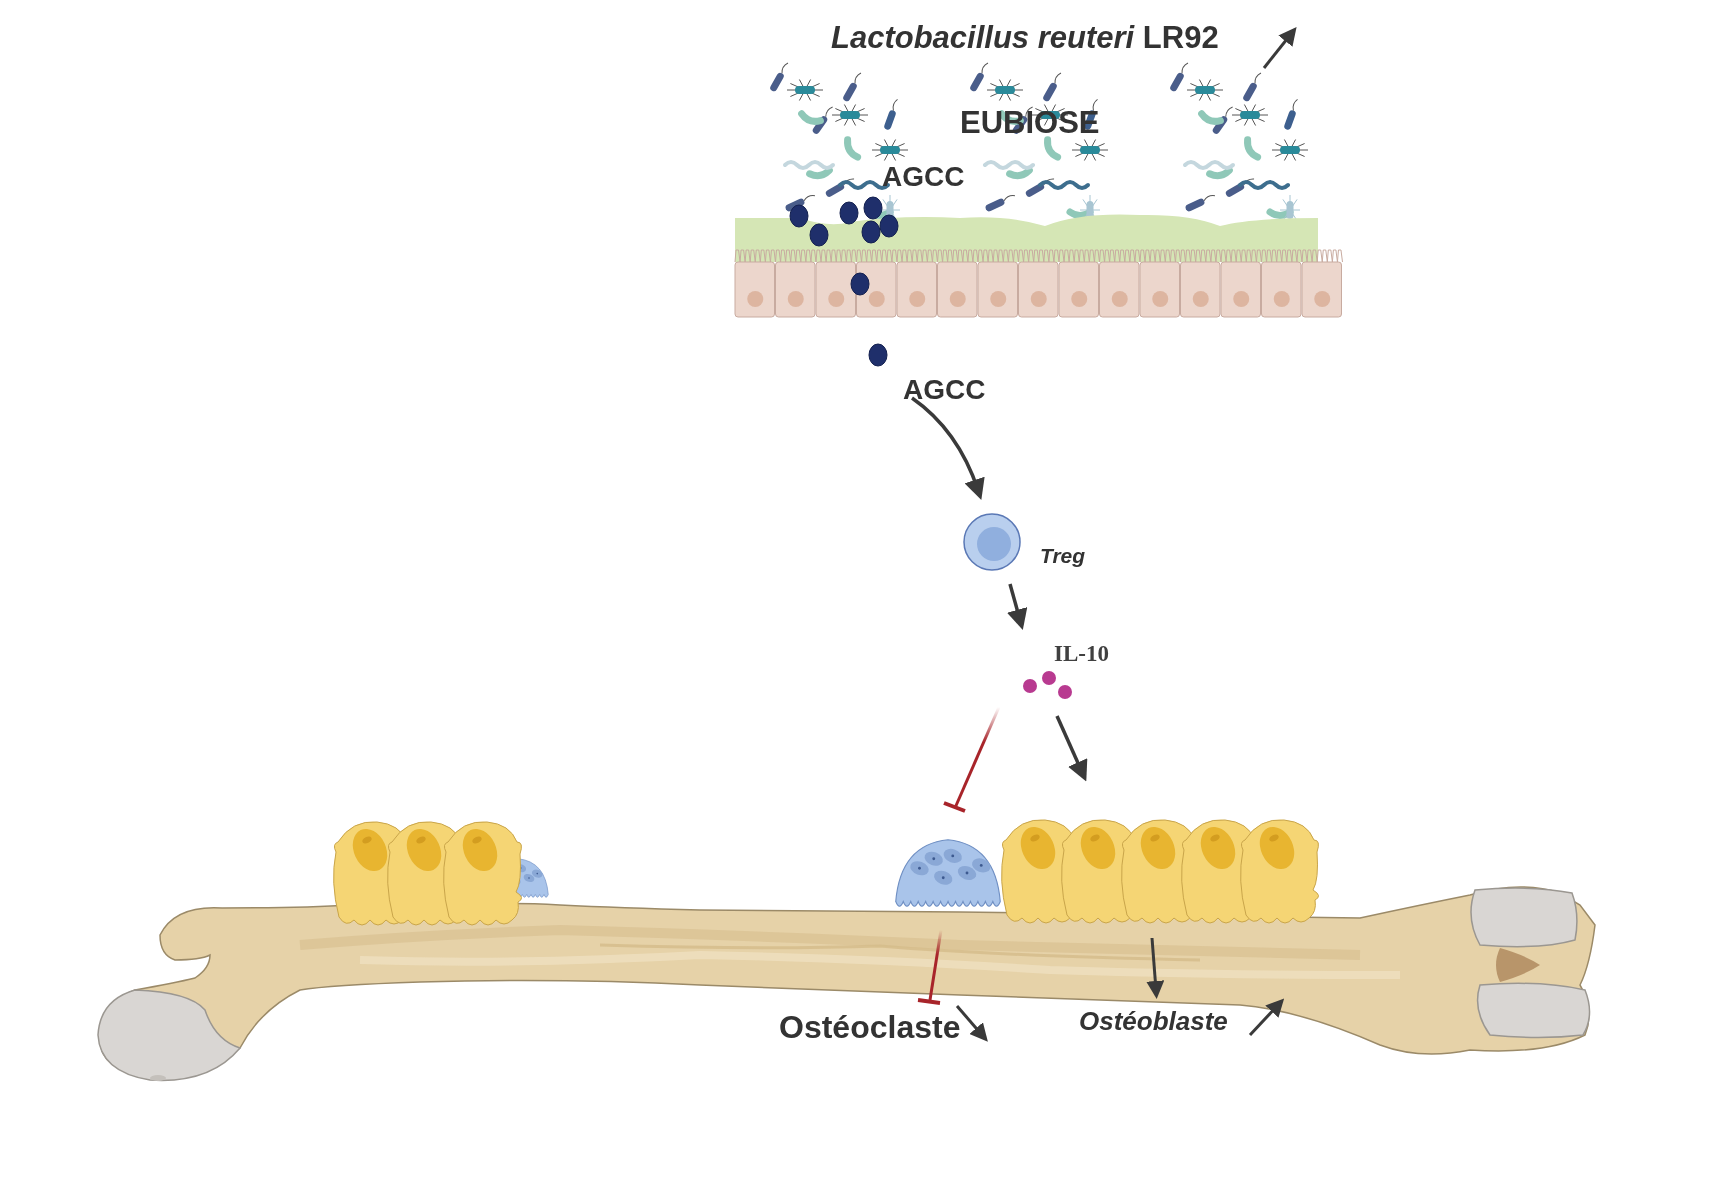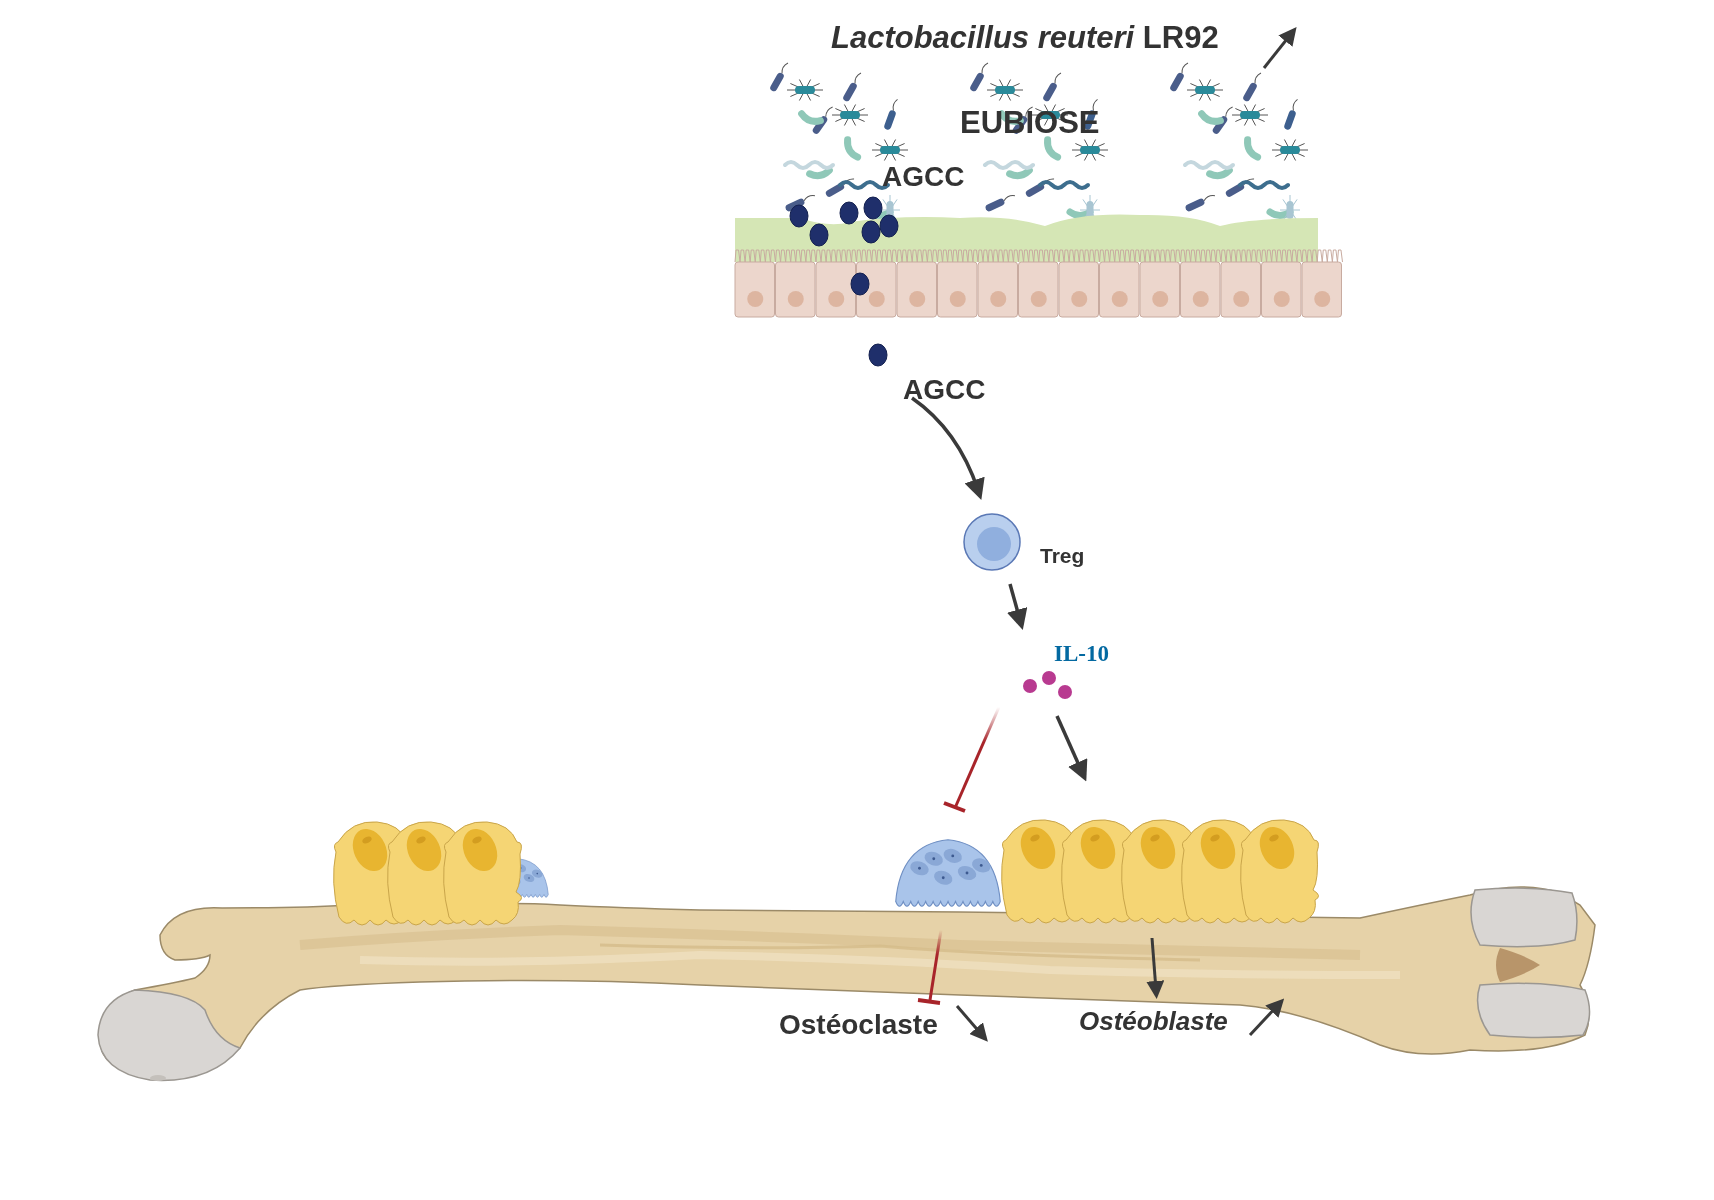--- a/index.html
+++ b/index.html
@@ -6,23 +6,23 @@
   body { width: 1714px; height: 1200px; position: relative; overflow: hidden;
          font-family: "Liberation Sans", sans-serif; }
   #stage { position: absolute; left: 0; top: 0; width: 1714px; height: 960px; }
   .lbl { position: absolute; font-family: "Liberation Sans", sans-serif; font-weight: bold;
          color: #333333; white-space: nowrap; line-height: 1; }
   .lbl-title { left: 831px; top: 22px; font-size: 31px; }
   .lbl-title .it { font-style: italic; }
   .lbl-eubiose { left: 960px; top: 107px; font-size: 31px; }
   .lbl-agcc1 { left: 882px; top: 163px; font-size: 28px; }
   .lbl-agcc2 { left: 903px; top: 376px; font-size: 28px; }
-  .lbl-treg { left: 1040px; top: 545px; font-size: 21px; }
-  .lbl-il10 { left: 1054px; top: 642px; font-size: 23px; font-family: "Liberation Serif", serif; color: #0369a1; }
-  .lbl-oc { left: 779px; top: 1011px; font-size: 28px; }
+  .lbl-treg { left: 1040px; top: 545px; font-size: 21px; font-style: italic; }
+  .lbl-il10 { left: 1054px; top: 642px; font-size: 23px; font-family: "Liberation Serif", serif; color: #404040; }
+  .lbl-oc { left: 779px; top: 1011px; font-size: 32px; }
   .lbl-ob { left: 1079px; top: 1008px; font-size: 26px; font-style: italic; }
 </style>
 </head>
 <body>
 
 <div id="stage">
   <svg id="art" width="1714" height="1200" viewBox="0 0 1714 1200">
     <defs>
       <marker id="ah" markerWidth="10" markerHeight="10" refX="6" refY="5" orient="auto" markerUnits="strokeWidth">
         <path d="M0,0 L10,5 L0,10 z" fill="#3a3a3a"></path>

